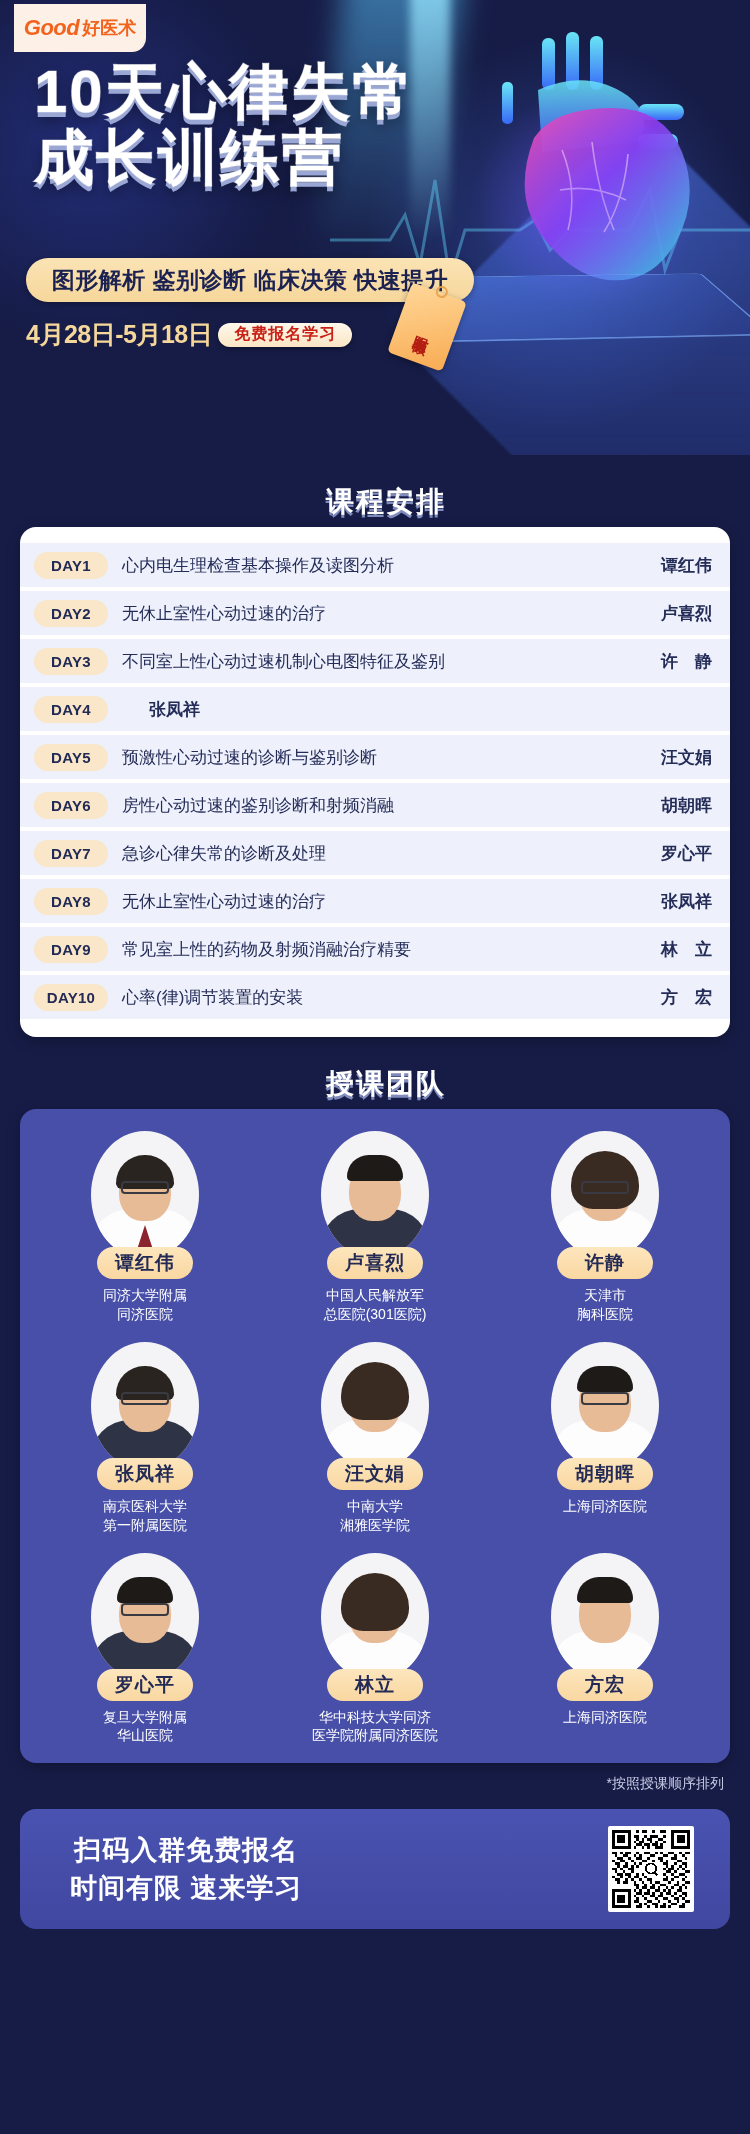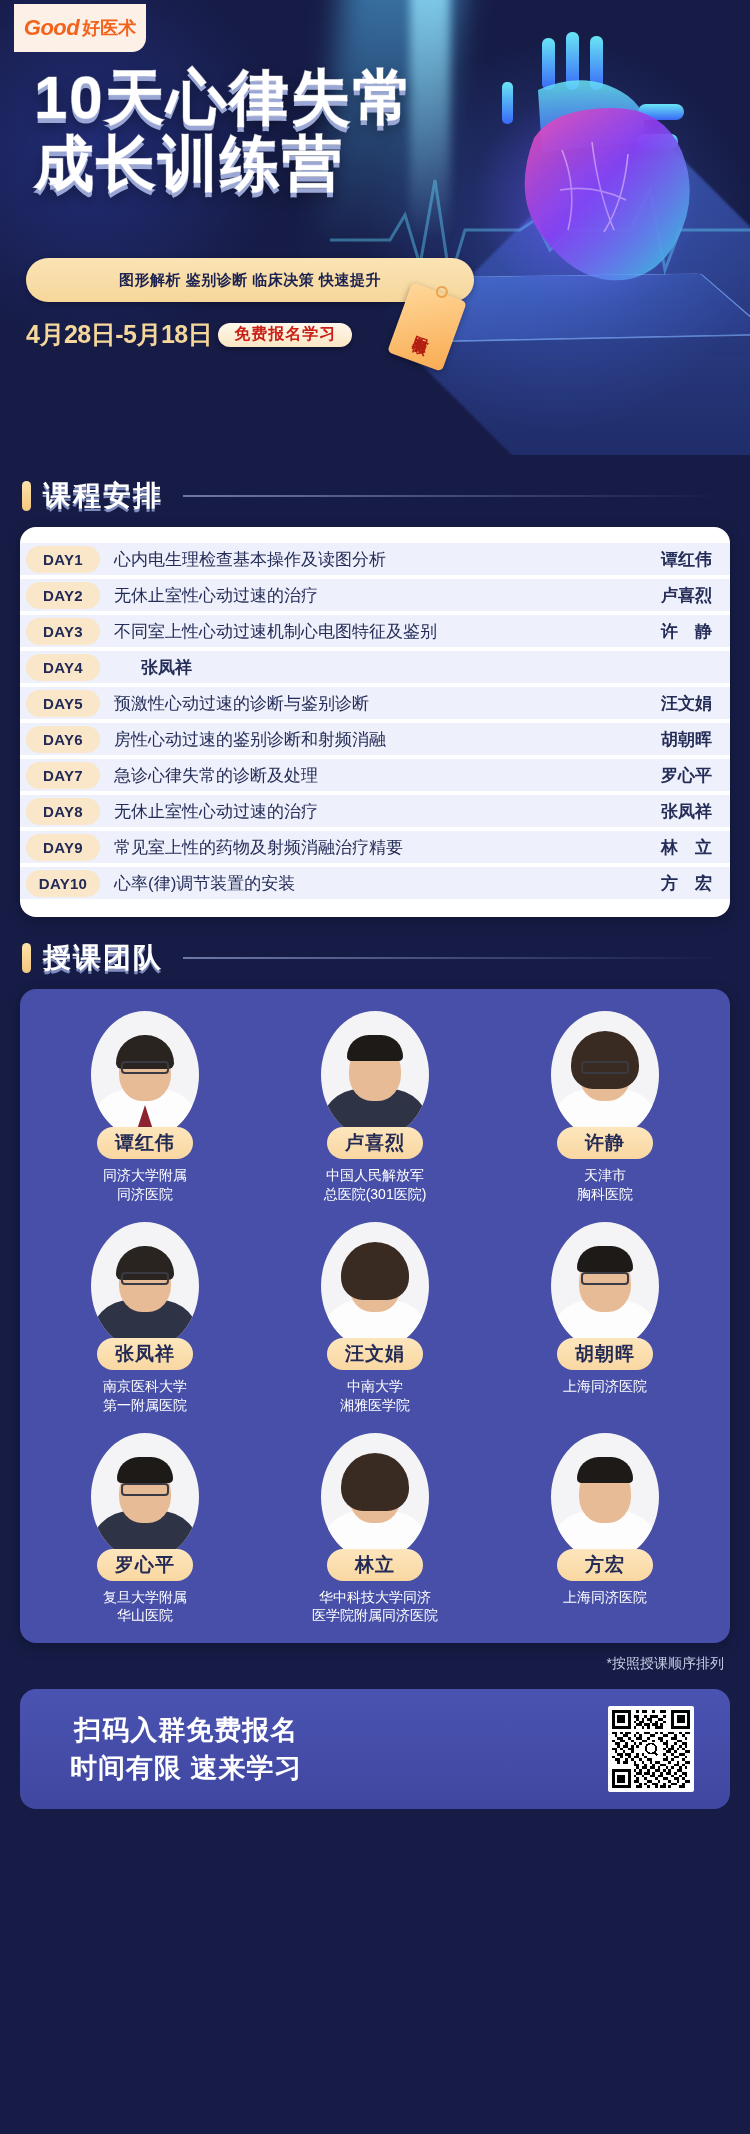--- a/index.html
+++ b/index.html
@@ -47,35 +47,35 @@
 
   .logo{
     position:absolute;left:14px;top:4px;width:132px;height:48px;
     background:#fdf0e6;border-radius:0 0 14px 0;
     display:flex;align-items:center;justify-content:center;gap:3px;
     font-weight:bold;
   }
   .logo .lg-en{color:#f2641e;font-size:22px;letter-spacing:-.5px;font-style:italic;}
   .logo .lg-cn{color:#f2641e;font-size:18px;}
 
-  .hero-title{position:absolute;left:34px;top:66px;width:520px;}
+  .hero-title{position:absolute;left:34px;top:60px;width:520px;}
   .hero-title .ln{
     display:block;font-size:60px;line-height:1.06;font-weight:bold;
     color:#ffffff; letter-spacing:2px;
     text-shadow:0 5px 0 #9aa7d4, 0 8px 14px rgba(0,0,0,.45);
     -webkit-text-stroke:1px rgba(255,255,255,.4);
     font-family:"Liberation Sans","DejaVu Sans",sans-serif;
   }
   .hero-title .ln2{margin-top:2px;}
 
   .subtitle-pill{
     position:absolute;left:26px;top:258px;width:448px;height:44px;
     background:linear-gradient(180deg,#fbe3b4,#f6d79b);
     border-radius:22px;display:flex;align-items:center;justify-content:center;
-    color:#1b2150;font-size:15px;font-weight:bold;letter-spacing:.5px;
+    color:#1b2150;font-size:23px;font-weight:bold;letter-spacing:.5px;
     box-shadow:0 2px 6px rgba(0,0,0,.3);
   }
 
   .date-row{position:absolute;left:26px;top:318px;display:flex;align-items:center;gap:6px;}
   .date-text{color:#f6d79b;font-size:25px;font-weight:bold;letter-spacing:-.5px;}
   .reg-btn{
     height:24px;padding:0 16px;border-radius:17px;
     background:linear-gradient(180deg,#fff8ec,#fae6c4);
     display:flex;align-items:center;justify-content:center;
     color:#c81f16;font-size:16px;font-weight:bold;letter-spacing:1px;
@@ -89,34 +89,34 @@
   }
   .ribbon span{
     position:absolute;inset:0;display:flex;align-items:center;justify-content:center;
     color:#b41e12;font-size:15px;font-weight:bold;line-height:1.05;
     writing-mode:vertical-rl;
   }
   .ribbon:before{content:"";position:absolute;left:50%;top:-7px;margin-left:-4px;
     width:8px;height:8px;border:2px solid #e8a451;border-radius:50%;background:transparent;}
 
   
-  .sec-head{position:relative;height:50px;margin:16px 0 6px 22px;display:flex;align-items:center;gap:12px;}
+  .sec-head{position:relative;height:50px;margin:16px 0 6px 22px;display:flex;align-items:center;gap:12px;flex-direction:column;}
   .sec-bar{width:9px;height:30px;border-radius:5px;background:linear-gradient(180deg,#ffe3ab,#f3c77e);}
   .sec-title{color:#ffffff;font-size:28px;font-weight:bold;letter-spacing:2px;
     text-shadow:0 3px 0 #7f8bbd;}
   .sec-line{flex:1;height:2px;background:linear-gradient(90deg,#6f79a8,rgba(111,121,168,0));margin-right:28px;margin-left:8px;}
 
   
   .sched-card{
     margin:0 20px;background:#ffffff;border-radius:16px;padding:16px 0 18px 0;
     box-shadow:0 4px 14px rgba(0,0,0,.25);
   }
   .sched-row{
-    display:flex;align-items:center;height:32px;margin:0 0 4px 0;
-    background:#eef0fb;padding:0 18px 0 6px;
+    display:flex;align-items:center;height:44px;margin:0 0 4px 0;
+    background:#eef0fb;padding:0 18px 0 14px;
   }
   .sched-row:last-child{margin-bottom:0;}
   .day-chip{
     flex:0 0 auto;min-width:74px;height:27px;border-radius:14px;
     background:#fae6c8;display:flex;align-items:center;justify-content:center;
     color:#222a55;font-size:15px;font-weight:bold;letter-spacing:.3px;
   }
   .sched-topic{flex:1;margin-left:14px;color:#242c58;font-size:17px;}
   .sched-lect{flex:0 0 92px;text-align:right;color:#242c58;font-size:17px;font-weight:bold;}
 

